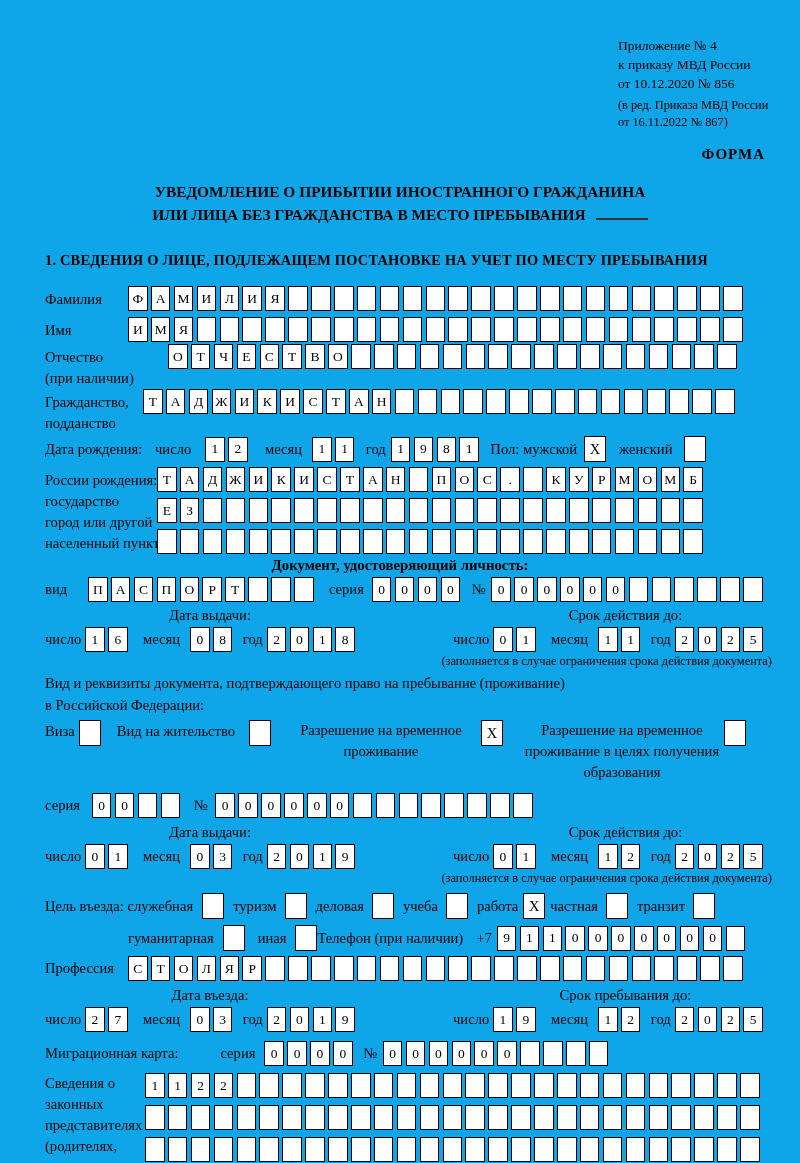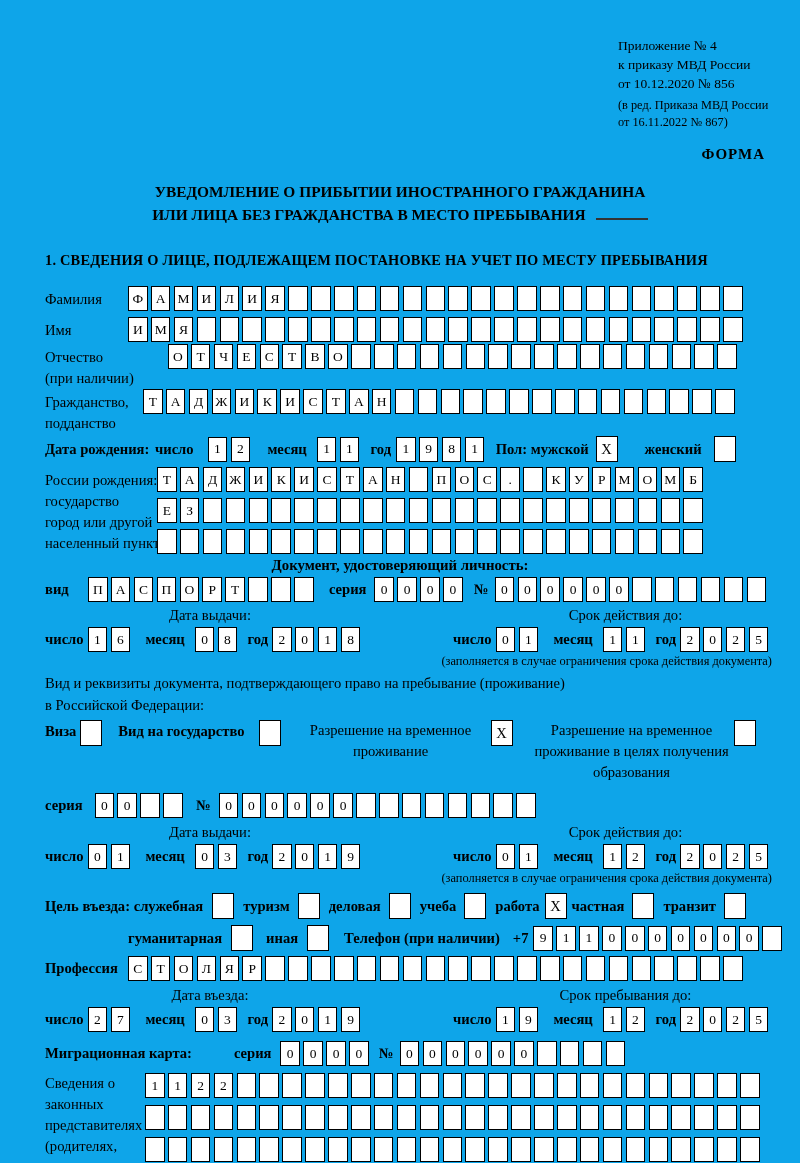--- a/index.html
+++ b/index.html
@@ -11,21 +11,21 @@
   }
   .appendix { margin-left: 618px; padding-top: 36px; font-size: 13.5px; line-height: 19px; }
   .appendix-small { font-size: 12.3px; line-height: 17px; margin-top: 4px; }
   .forma { font-weight: bold; font-size: 15px; text-align: right; padding-right: 35px; margin-top: 15px; letter-spacing: 1px; }
   .title { text-align: center; font-weight: bold; font-size: 15.4px; line-height: 23px; margin-top: 17px; }
   .blank-line { display: inline-block; width: 52px; height: 13px; border-bottom: 2.5px solid #333; margin-left: 10px; }
   .sech { font-weight: bold; font-size: 14.4px; margin: 26px 10px 0 45px; letter-spacing: 0.2px; }
   .frow { display: flex; align-items: flex-start; margin-left: 45px; }
   .vcenter { align-items: center; }
   .lab { flex: none; line-height: 21px; padding-top: 3px; white-space: nowrap; }
-  .dl  { flex: none; white-space: nowrap; font-weight: bold; }
+  .dl  { flex: none; white-space: nowrap; }
   .cells { display: flex; flex: none; }
   .cell {
     width: 19.5px; height: 25px; border: 1.7px solid #000; margin-right: 3.4px;
     display: inline-flex; align-items: center; justify-content: center;
     font-size: 13.5px; flex: none; background: #fff;
   }
   .chk {
     width: 22px; height: 26px; border: 1.8px solid #000;
     display: inline-flex; align-items: center; justify-content: center;
     font-size: 14.5px; flex: none; background: #fff;
@@ -212,21 +212,21 @@
       </div>
     <span class="dl" style="margin-left:8px">год</span>
     <div class="cells" style="margin-left:5px">
         <span class="cell">1</span>
         <span class="cell">9</span>
         <span class="cell">8</span>
         <span class="cell">1</span>
       </div>
     <span class="dl" style="margin-left:8px"><span>Пол:</span>&nbsp;<span>мужской</span></span>
     <span class="chk" style="margin-left:7px">X</span>
-    <span class="dl" style="margin-left:27px">женский</span>
+    <span class="dl" style="margin-left:13px">женский</span>
     <span class="chk" style="margin-left:12px"></span>
   </div>
 
   <div class="frow" style="margin-top:5px">
     <div class="lab" style="width:112px">
       <div>России рождения:</div>
       <div>государство</div>
       <div>город или другой</div>
       <div>населенный пункт</div>
     </div>
@@ -399,21 +399,21 @@
     </div>
   </div>
   <div class="note" style="text-align:right; margin-right:28px; margin-top:2px">(заполняется в случае ограничения срока действия документа)</div>
 
   <div class="frow" style="margin-top:6px">Вид и реквизиты документа, подтверждающего право на пребывание (проживание)</div>
   <div class="frow" style="margin-top:5px">в Российской Федерации:</div>
 
   <div class="frow" style="margin-top:6px">
     <span class="dl" style="padding-top:3px">Виза</span>
     <span class="chk" style="margin-left:4px"></span>
-    <span class="dl" style="margin-left:16px; padding-top:3px">Вид на государство</span>
+    <span class="dl" style="margin-left:16px; padding-top:3px">Вид на жительство</span>
     <span class="chk" style="margin-left:14px"></span>
     <div class="optlabel" style="width:188px; margin-left:16px">Разрешение на временное проживание</div>
     <span class="chk" style="margin-left:6px">X</span>
     <div class="optlabel" style="width:196px; margin-left:21px">Разрешение на временное проживание в целях получения образования</div>
     <span class="chk" style="margin-left:4px"></span>
   </div>
 
   <div class="frow vcenter" style="margin-top:10px">
     <span class="dl">серия</span>
     <div class="cells" style="margin-left:12px">
@@ -504,21 +504,21 @@
     <span class="chk" style="margin-left:8px"></span>
     <span class="dl" style="margin-left:9px">транзит</span>
     <span class="chk" style="margin-left:8px"></span>
   </div>
 
   <div class="frow vcenter" style="margin-top:6px">
     <span class="dl" style="margin-left:83px">гуманитарная</span>
     <span class="chk" style="margin-left:9px"></span>
     <span class="dl" style="margin-left:13px">иная</span>
     <span class="chk" style="margin-left:9px"></span>
-    <span class="dl" style="margin-left:15px">Телефон (при наличии)</span>
+    <span class="dl" style="margin-left:0">Телефон (при наличии)</span>
     <span class="dl" style="margin-left:13px">+7</span>
     <div class="cells" style="margin-left:5px">
         <span class="cell">9</span>
         <span class="cell">1</span>
         <span class="cell">1</span>
         <span class="cell">0</span>
         <span class="cell">0</span>
         <span class="cell">0</span>
         <span class="cell">0</span>
         <span class="cell">0</span>

